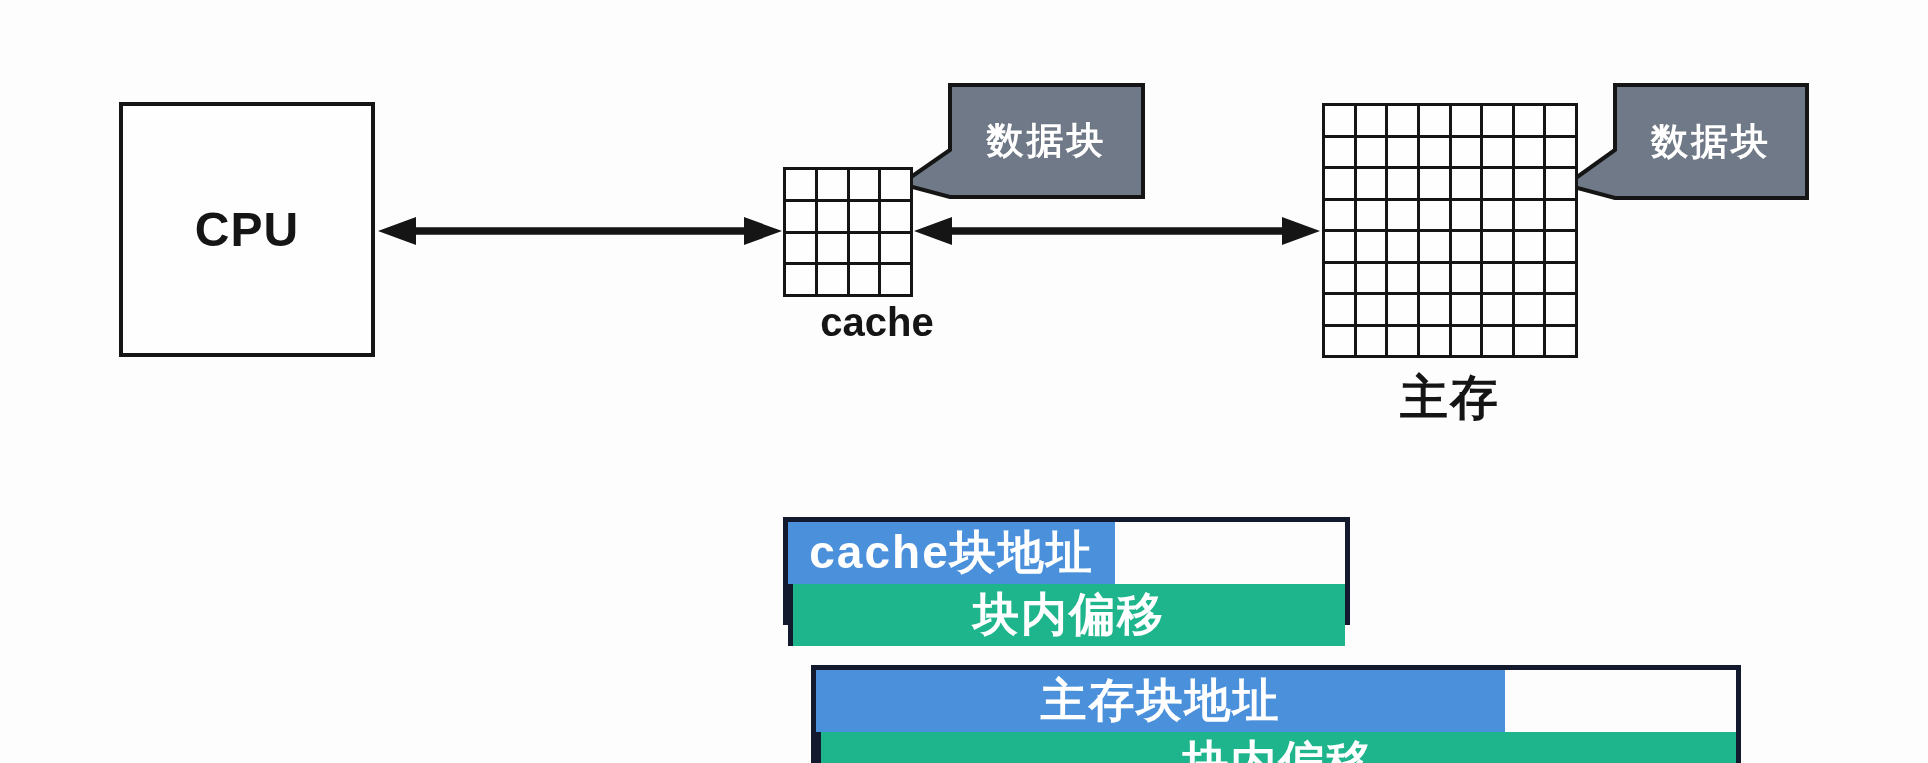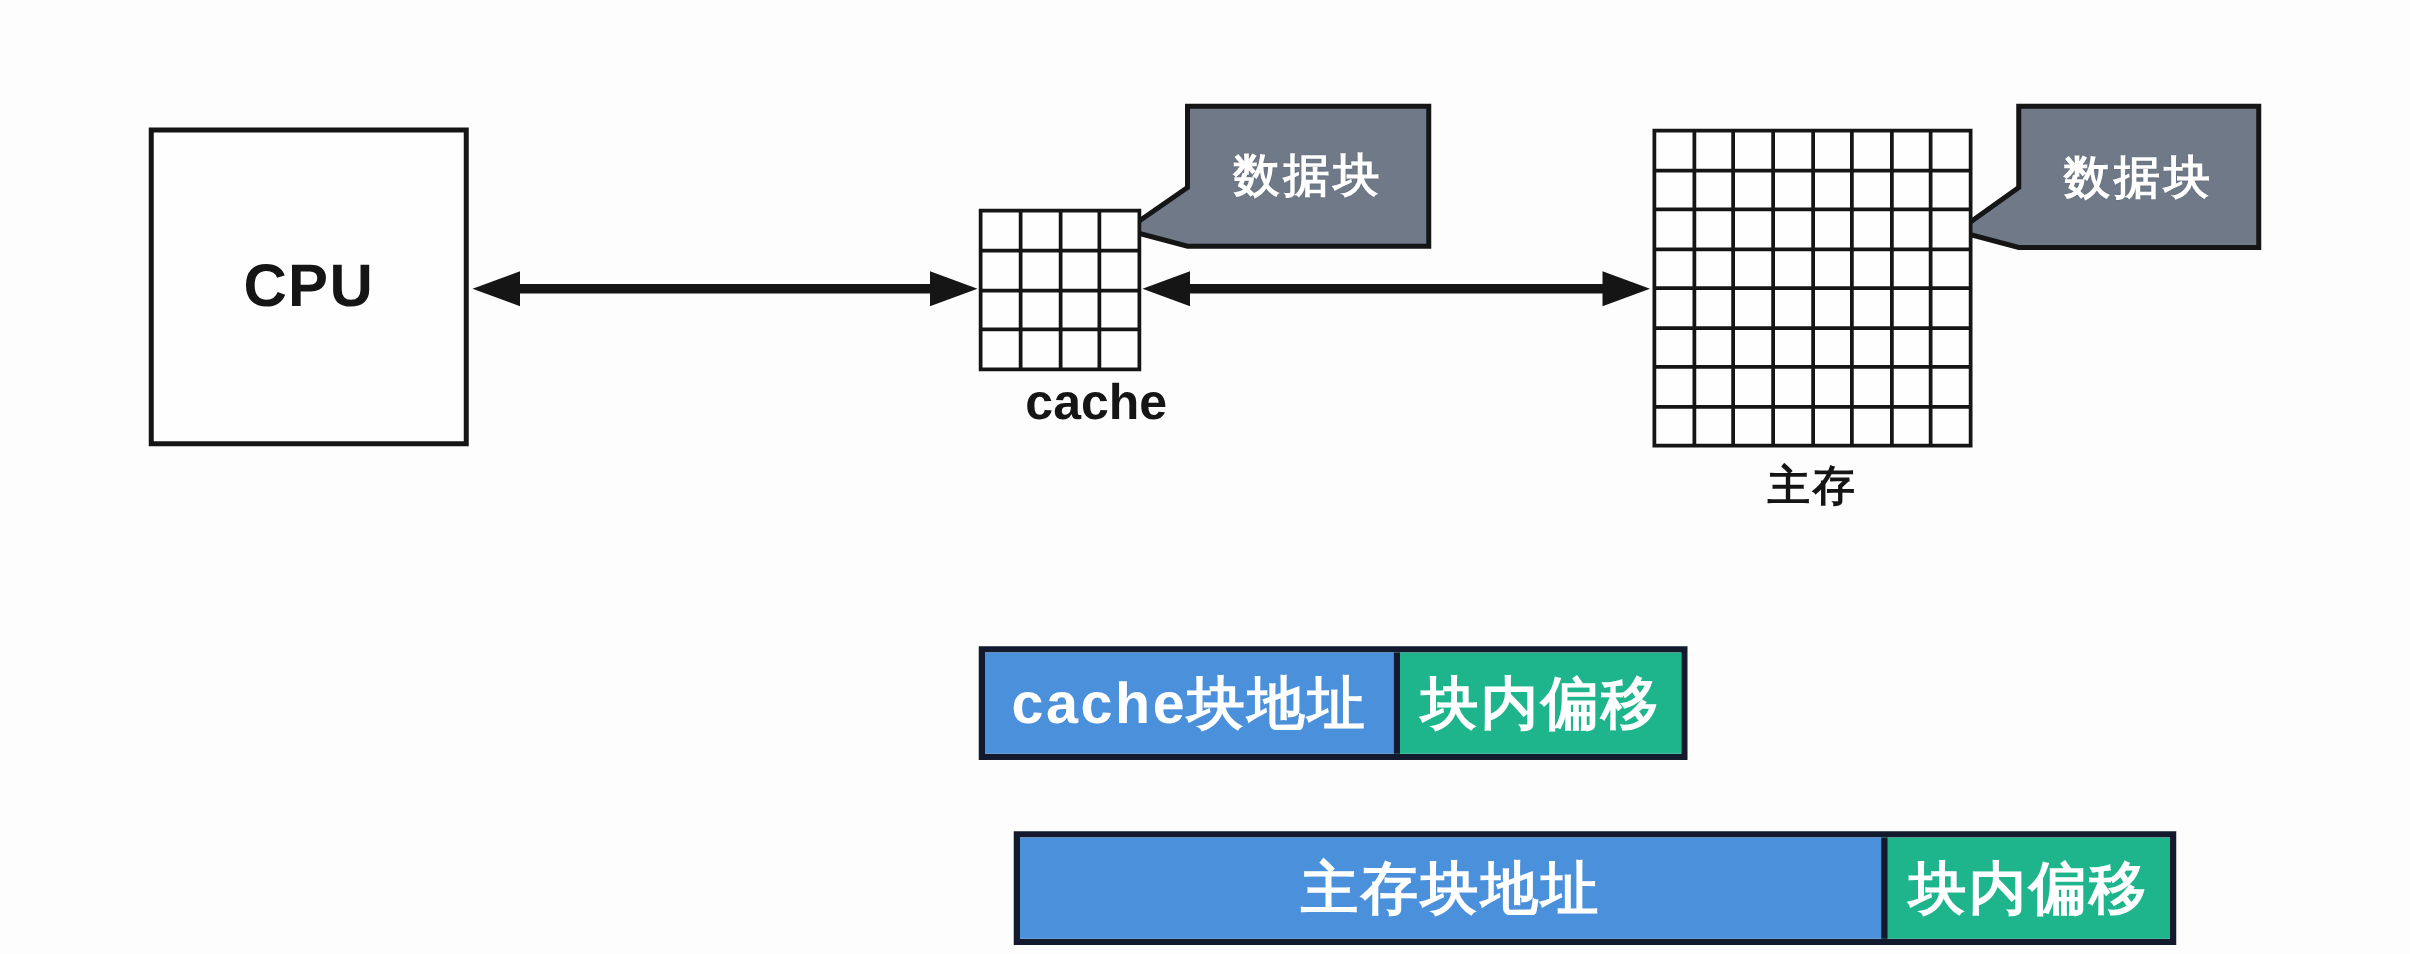--- a/index.html
+++ b/index.html
@@ -76,21 +76,21 @@
     color: var(--ink, #151515);
   }
   .cache-label {
     left: 812px; top: 300px;
     width: 130px;
     font-size: 40px;
   }
   .memory-label {
     left: 1322px; top: 366px;
     width: 256px;
-    font-size: 34px;
+    font-size: 48px;
     letter-spacing: 2px;
   }
   .bubble-text {
     position: absolute;
     display: flex;
     align-items: center;
     justify-content: center;
     color: #ffffff;
     font-weight: bold;
     font-size: 37px;
@@ -103,21 +103,22 @@
   }
   .bubble-text.bubble2 {
     left: 1615px; top: 85px;
     width: 192px; height: 113px;
   }
   .addr-bar {
     position: absolute;
     box-sizing: border-box;
     display: flex;
     border: 5px solid var(--bar_border, #131a2e);
-    height: 91px;
+    height: 108px;
+    flex-direction: column;
   }
   .addr-bar .seg {
     display: flex;
     align-items: center;
     justify-content: center;
     color: #ffffff;
     font-weight: bold;
     font-size: 46px;
     letter-spacing: 2px;
     box-sizing: border-box;

